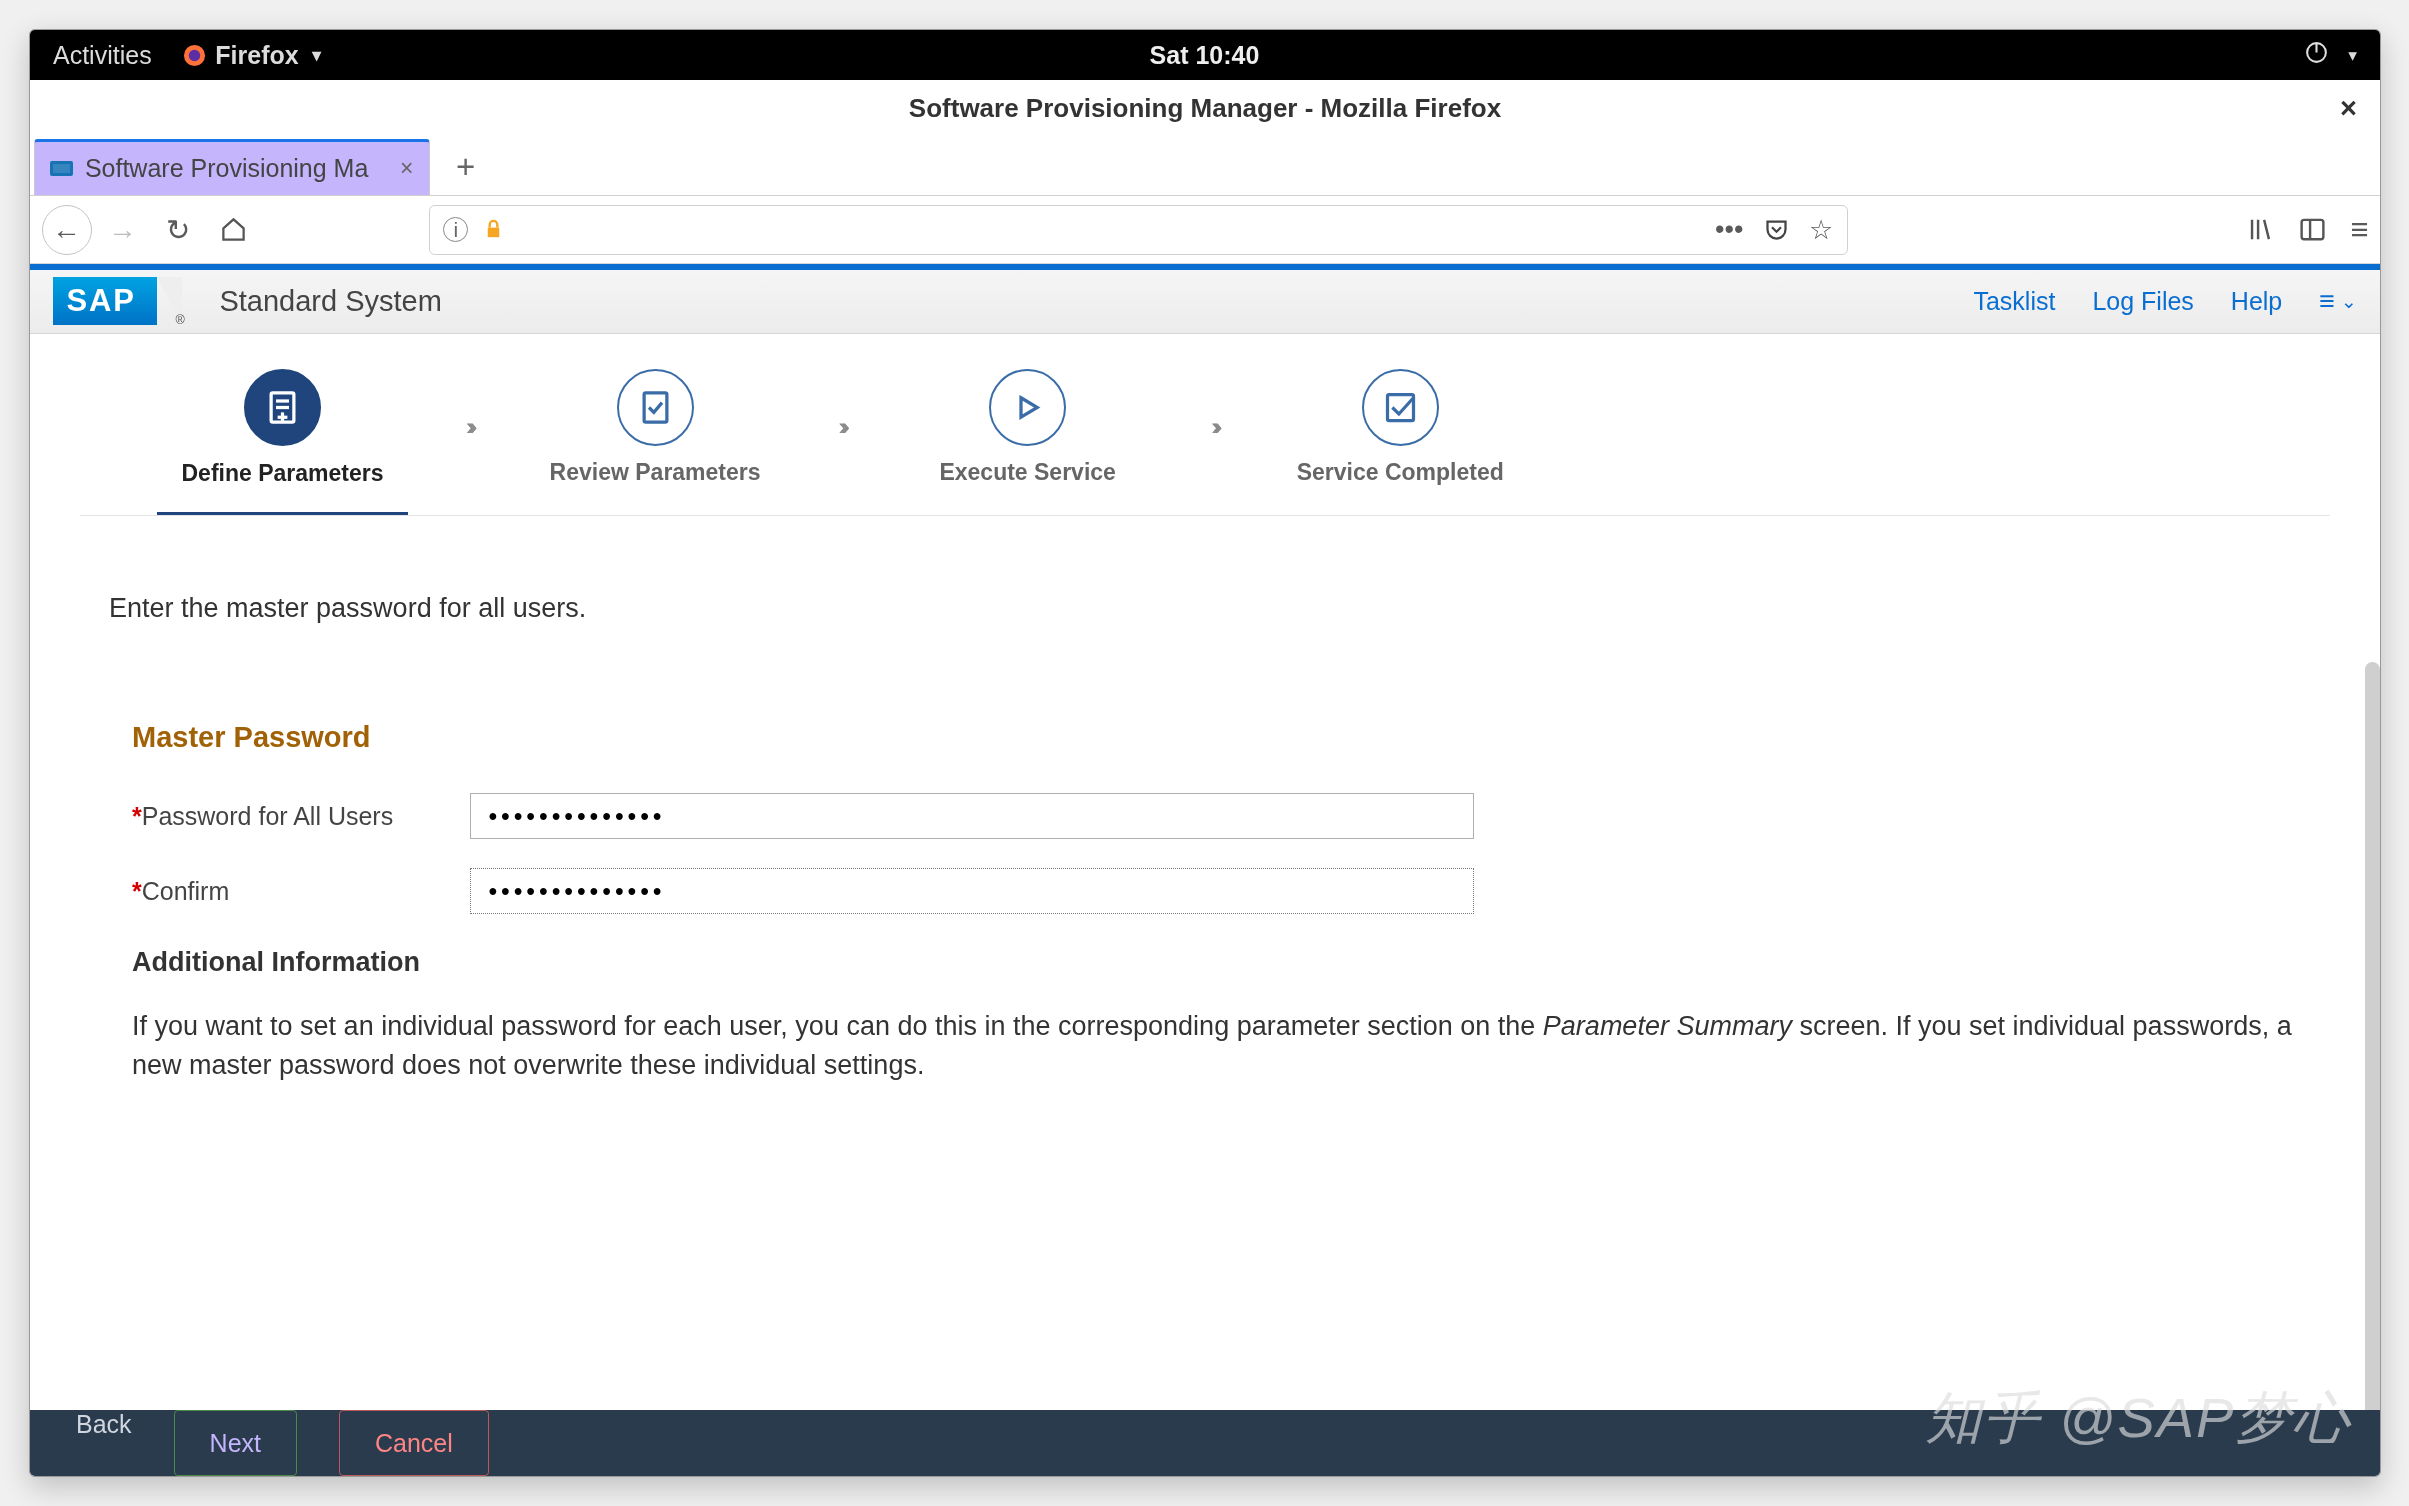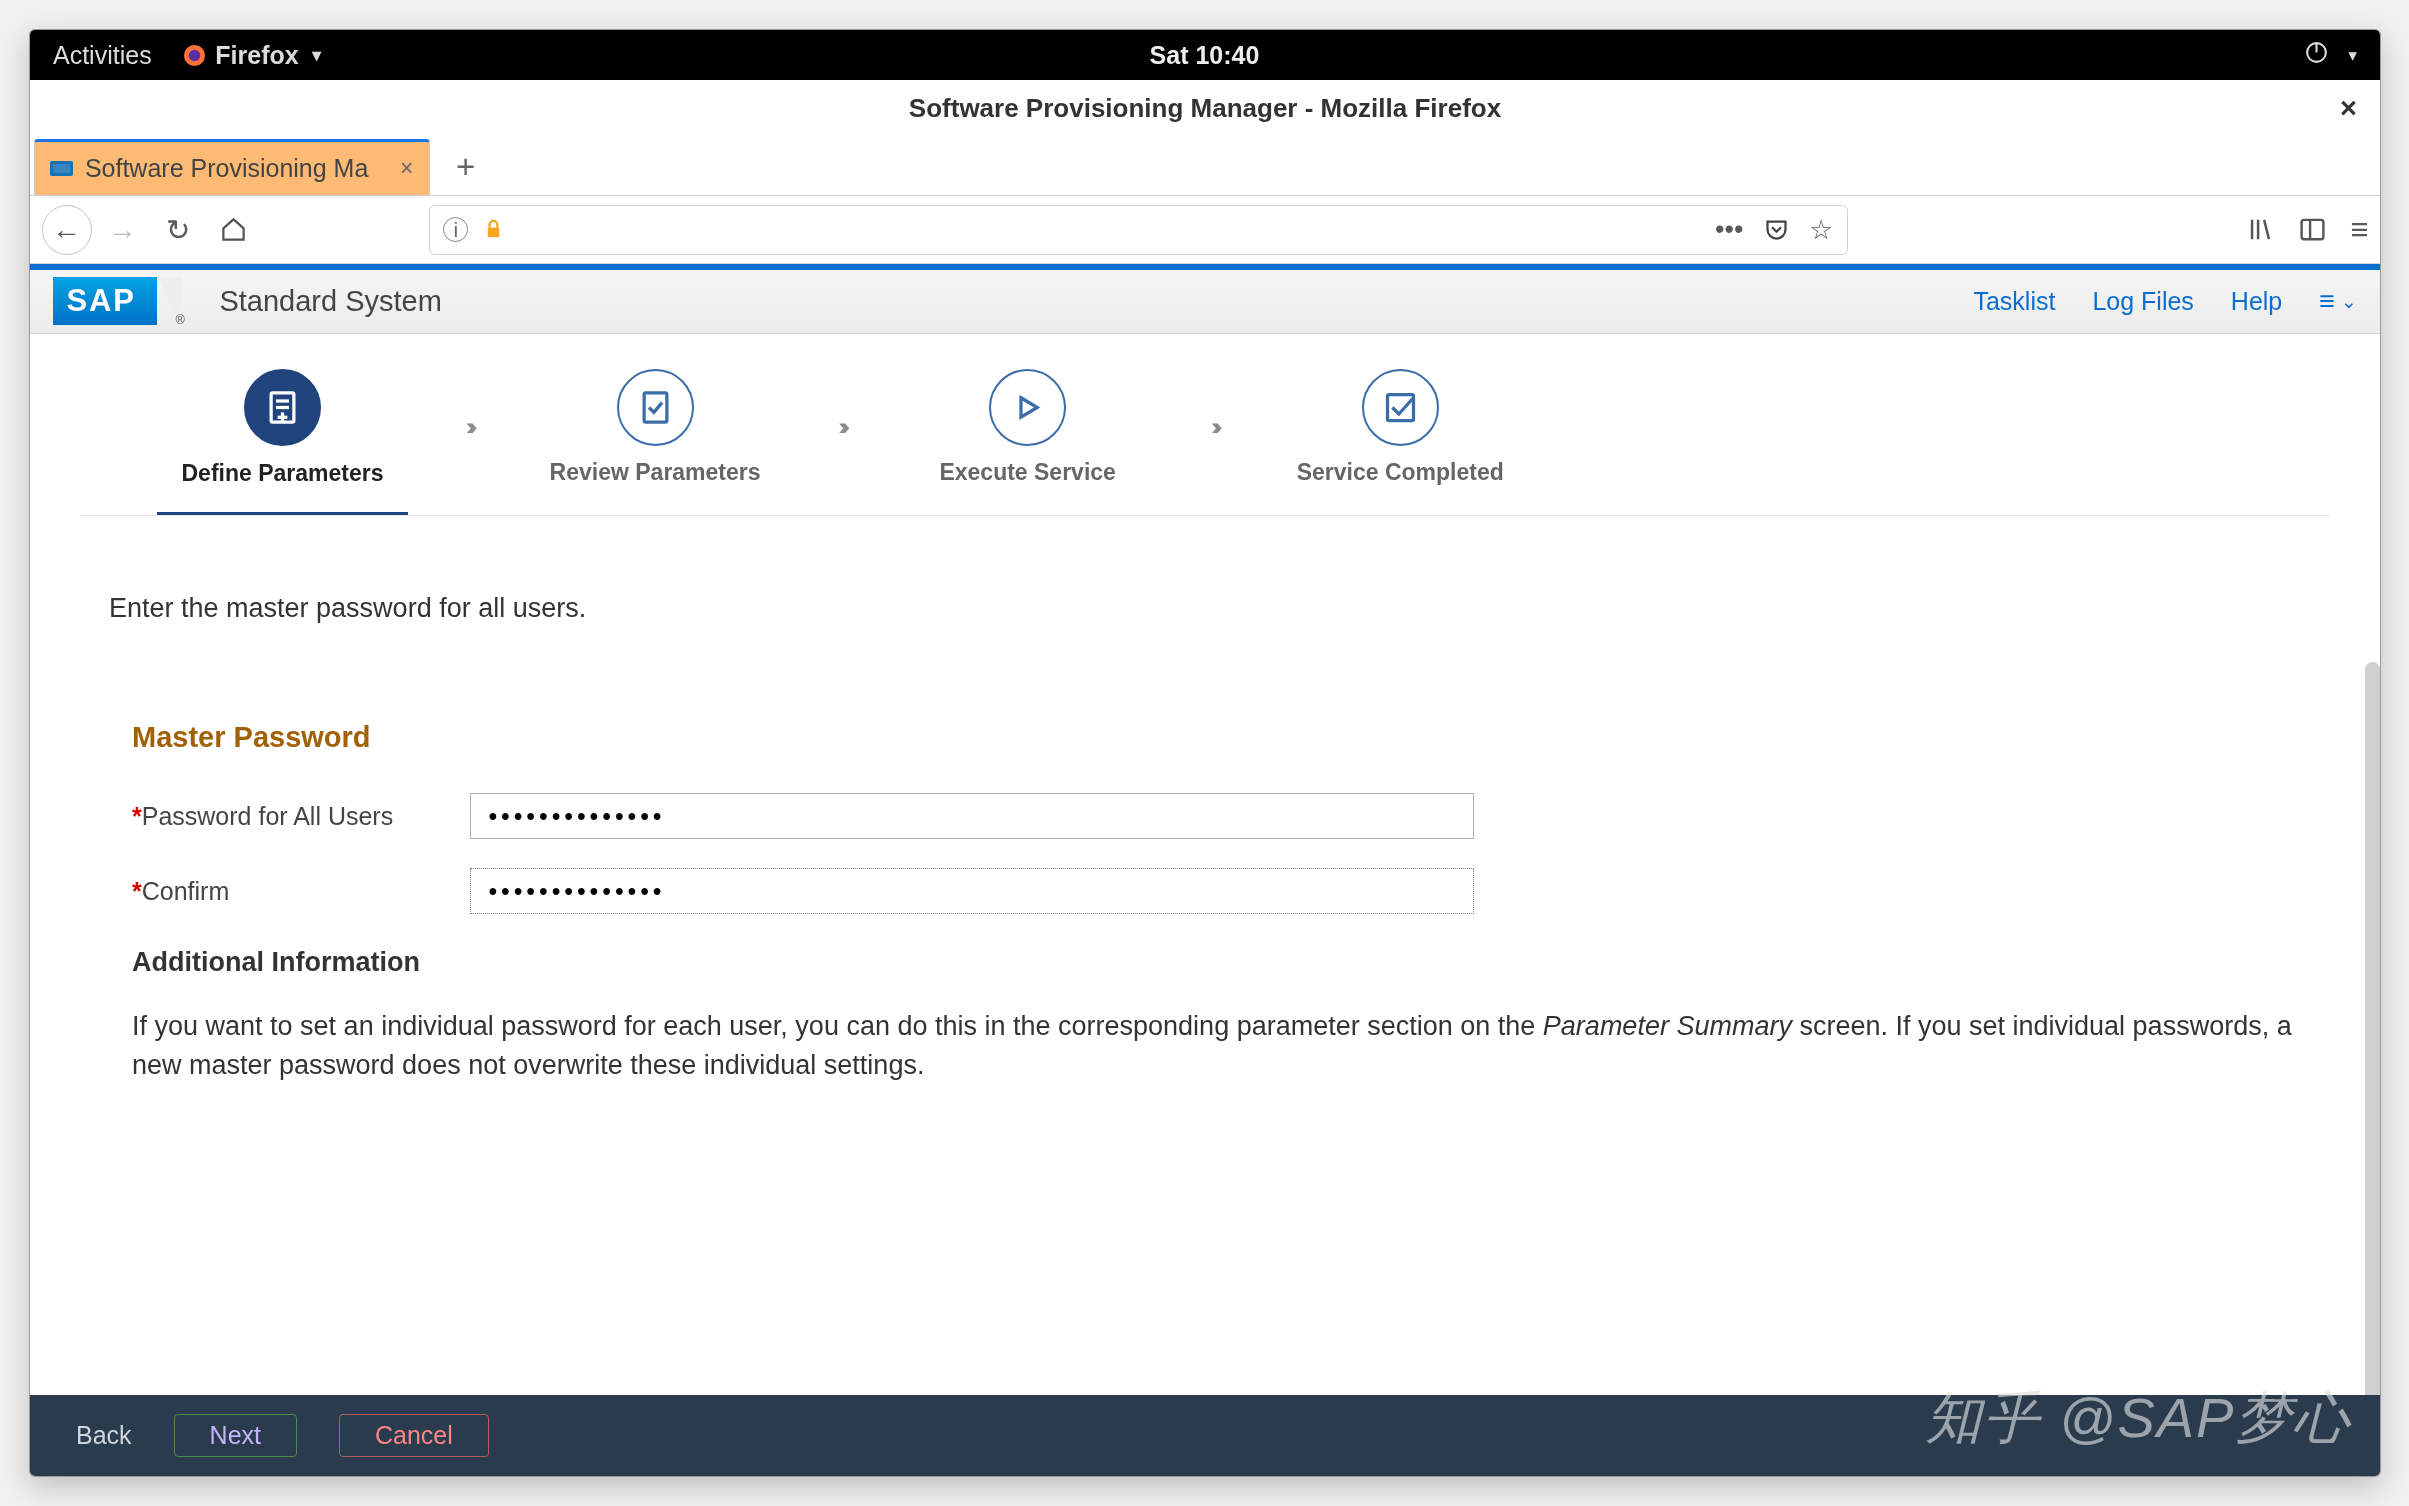--- a/index.html
+++ b/index.html
@@ -37,21 +37,21 @@
   font-weight: bold;
 }
 .ff-titlebar .close-x { position: absolute; right: 23px; font-size: 29px; color: #333; }
 
 
 .ff-tabstrip {
   height: 60px; background: #fff; display: flex; align-items: flex-end; padding-left: 3.9px;
   border-bottom: 1px solid #d0d0d0;
 }
 .ff-tab {
-  width: 396px; height: 56px; background: #fdba74; border: 1px solid #ccc; border-bottom: none;
+  width: 396px; height: 56px; background: #c4b5fd; border: 1px solid #ccc; border-bottom: none;
   border-top: 3.9px solid #1a73e8; border-radius: 3.9px 3.9px 0 0;
   display: flex; align-items: center; padding: 0 15.4px; gap: 11.6px;
   font-size: 25px; color: #444;
 }
 .ff-tab .favicon { width: 23px; height: 15.4px; background: #1873b4; border-radius: 1.9px; position: relative; }
 .ff-tab .favicon::after { content: ""; position: absolute; inset: 2.9px; background: #fff2; }
 .ff-tab .tab-close { margin-left: auto; font-size: 23px; color: #666; }
 .ff-newtab {
   width: 56px; height: 56px; display: flex; align-items: center; justify-content: center;
   font-size: 33px; color: #666; margin-left: 7.7px;
@@ -129,21 +129,21 @@
   width: 1004px; height: 46px; border: 1px solid #b0b0b0; padding: 0 17.4px;
   font-size: 25px; letter-spacing: 3.9px; background: #fff;
 }
 .field-input.dotted { border: 1px dotted #777; }
 .addl-title { font-size: 27px; font-weight: bold; margin: 33px 0 29px 23px; }
 .addl-text { font-size: 27px; color: #333; margin-left: 23px; line-height: 1.45; }
 .addl-text em { font-style: italic; }
 
 
 .sap-footer {
-  height: 81px; background: #2a3b4d; display: flex; align-items: center; padding: 0 46px; gap: 42px;
+  height: 66px; background: #2a3b4d; display: flex; padding: 0 46px; gap: 42px;
   margin-top: auto;
 }
 .ftr-link { color: #d0d6df; font-size: 25px; }
 .ftr-btn {
   padding: 5.8px 35px; font-size: 25px; border-radius: 3.9px;
   border: 1.9px solid #4a8b4a; background: transparent; color: #c4b5fd;
 }
 .ftr-btn.cancel { border-color: #b85a5a; color: #ff8585; }
 
 

